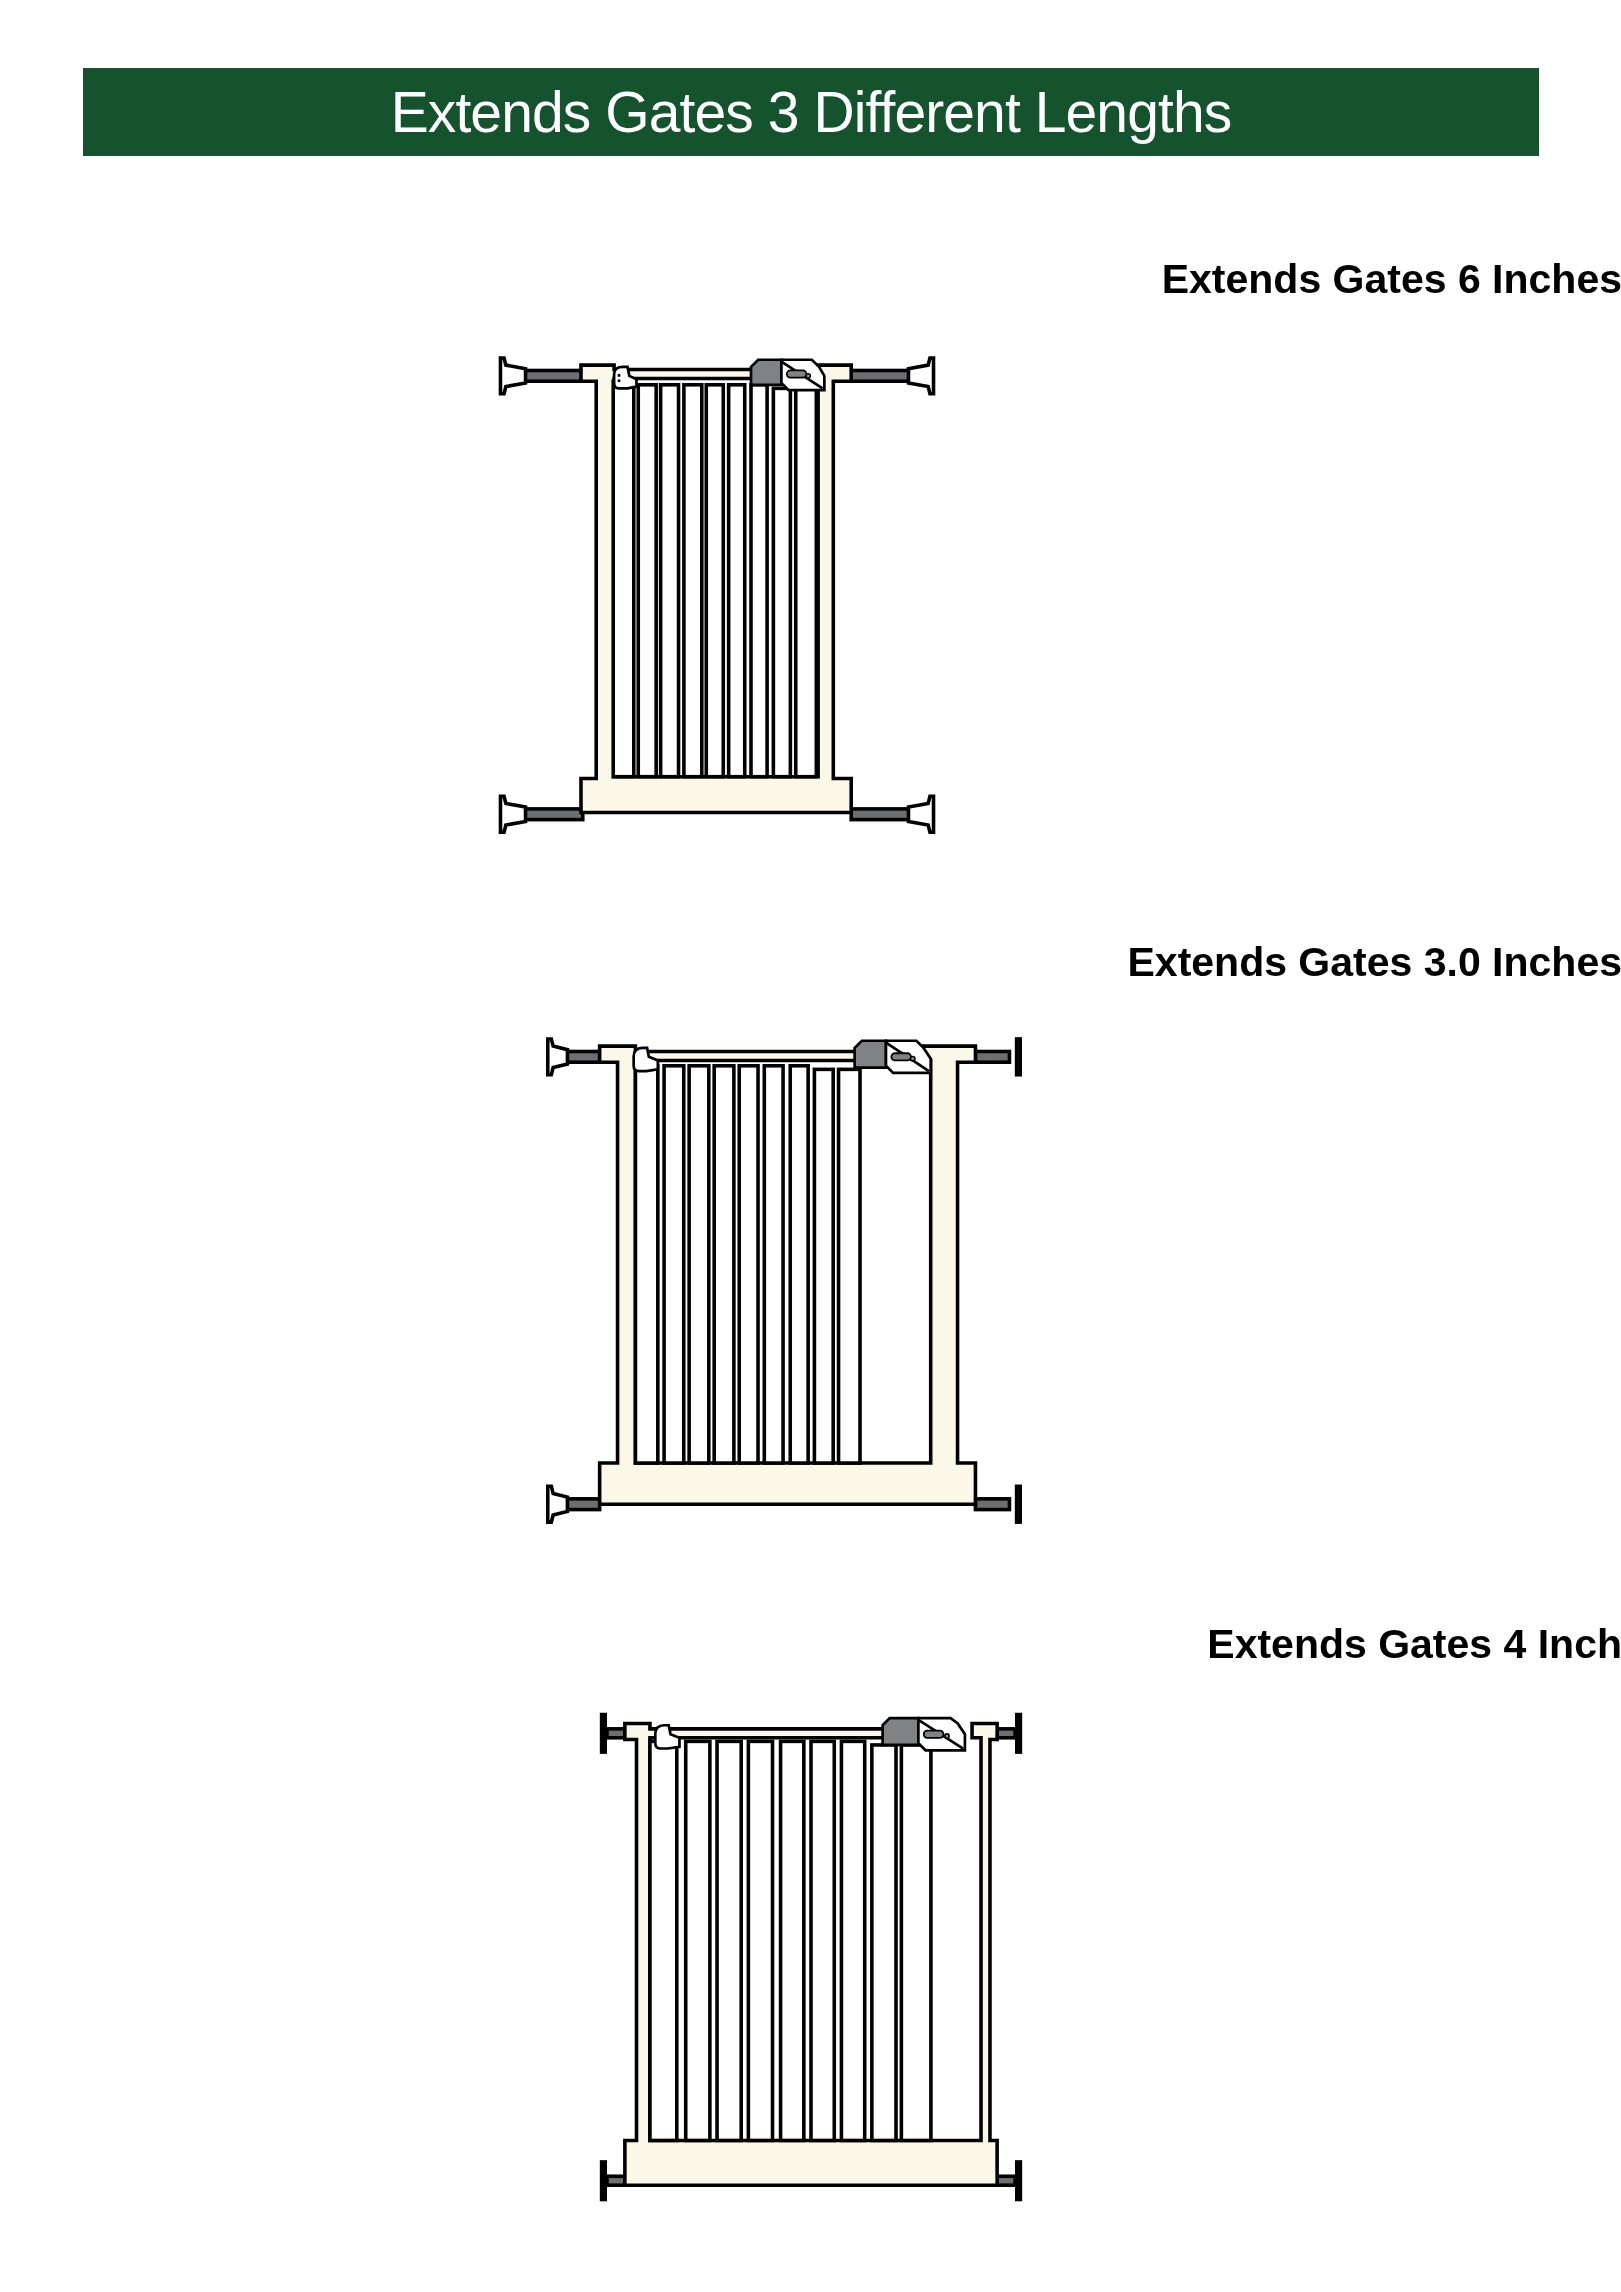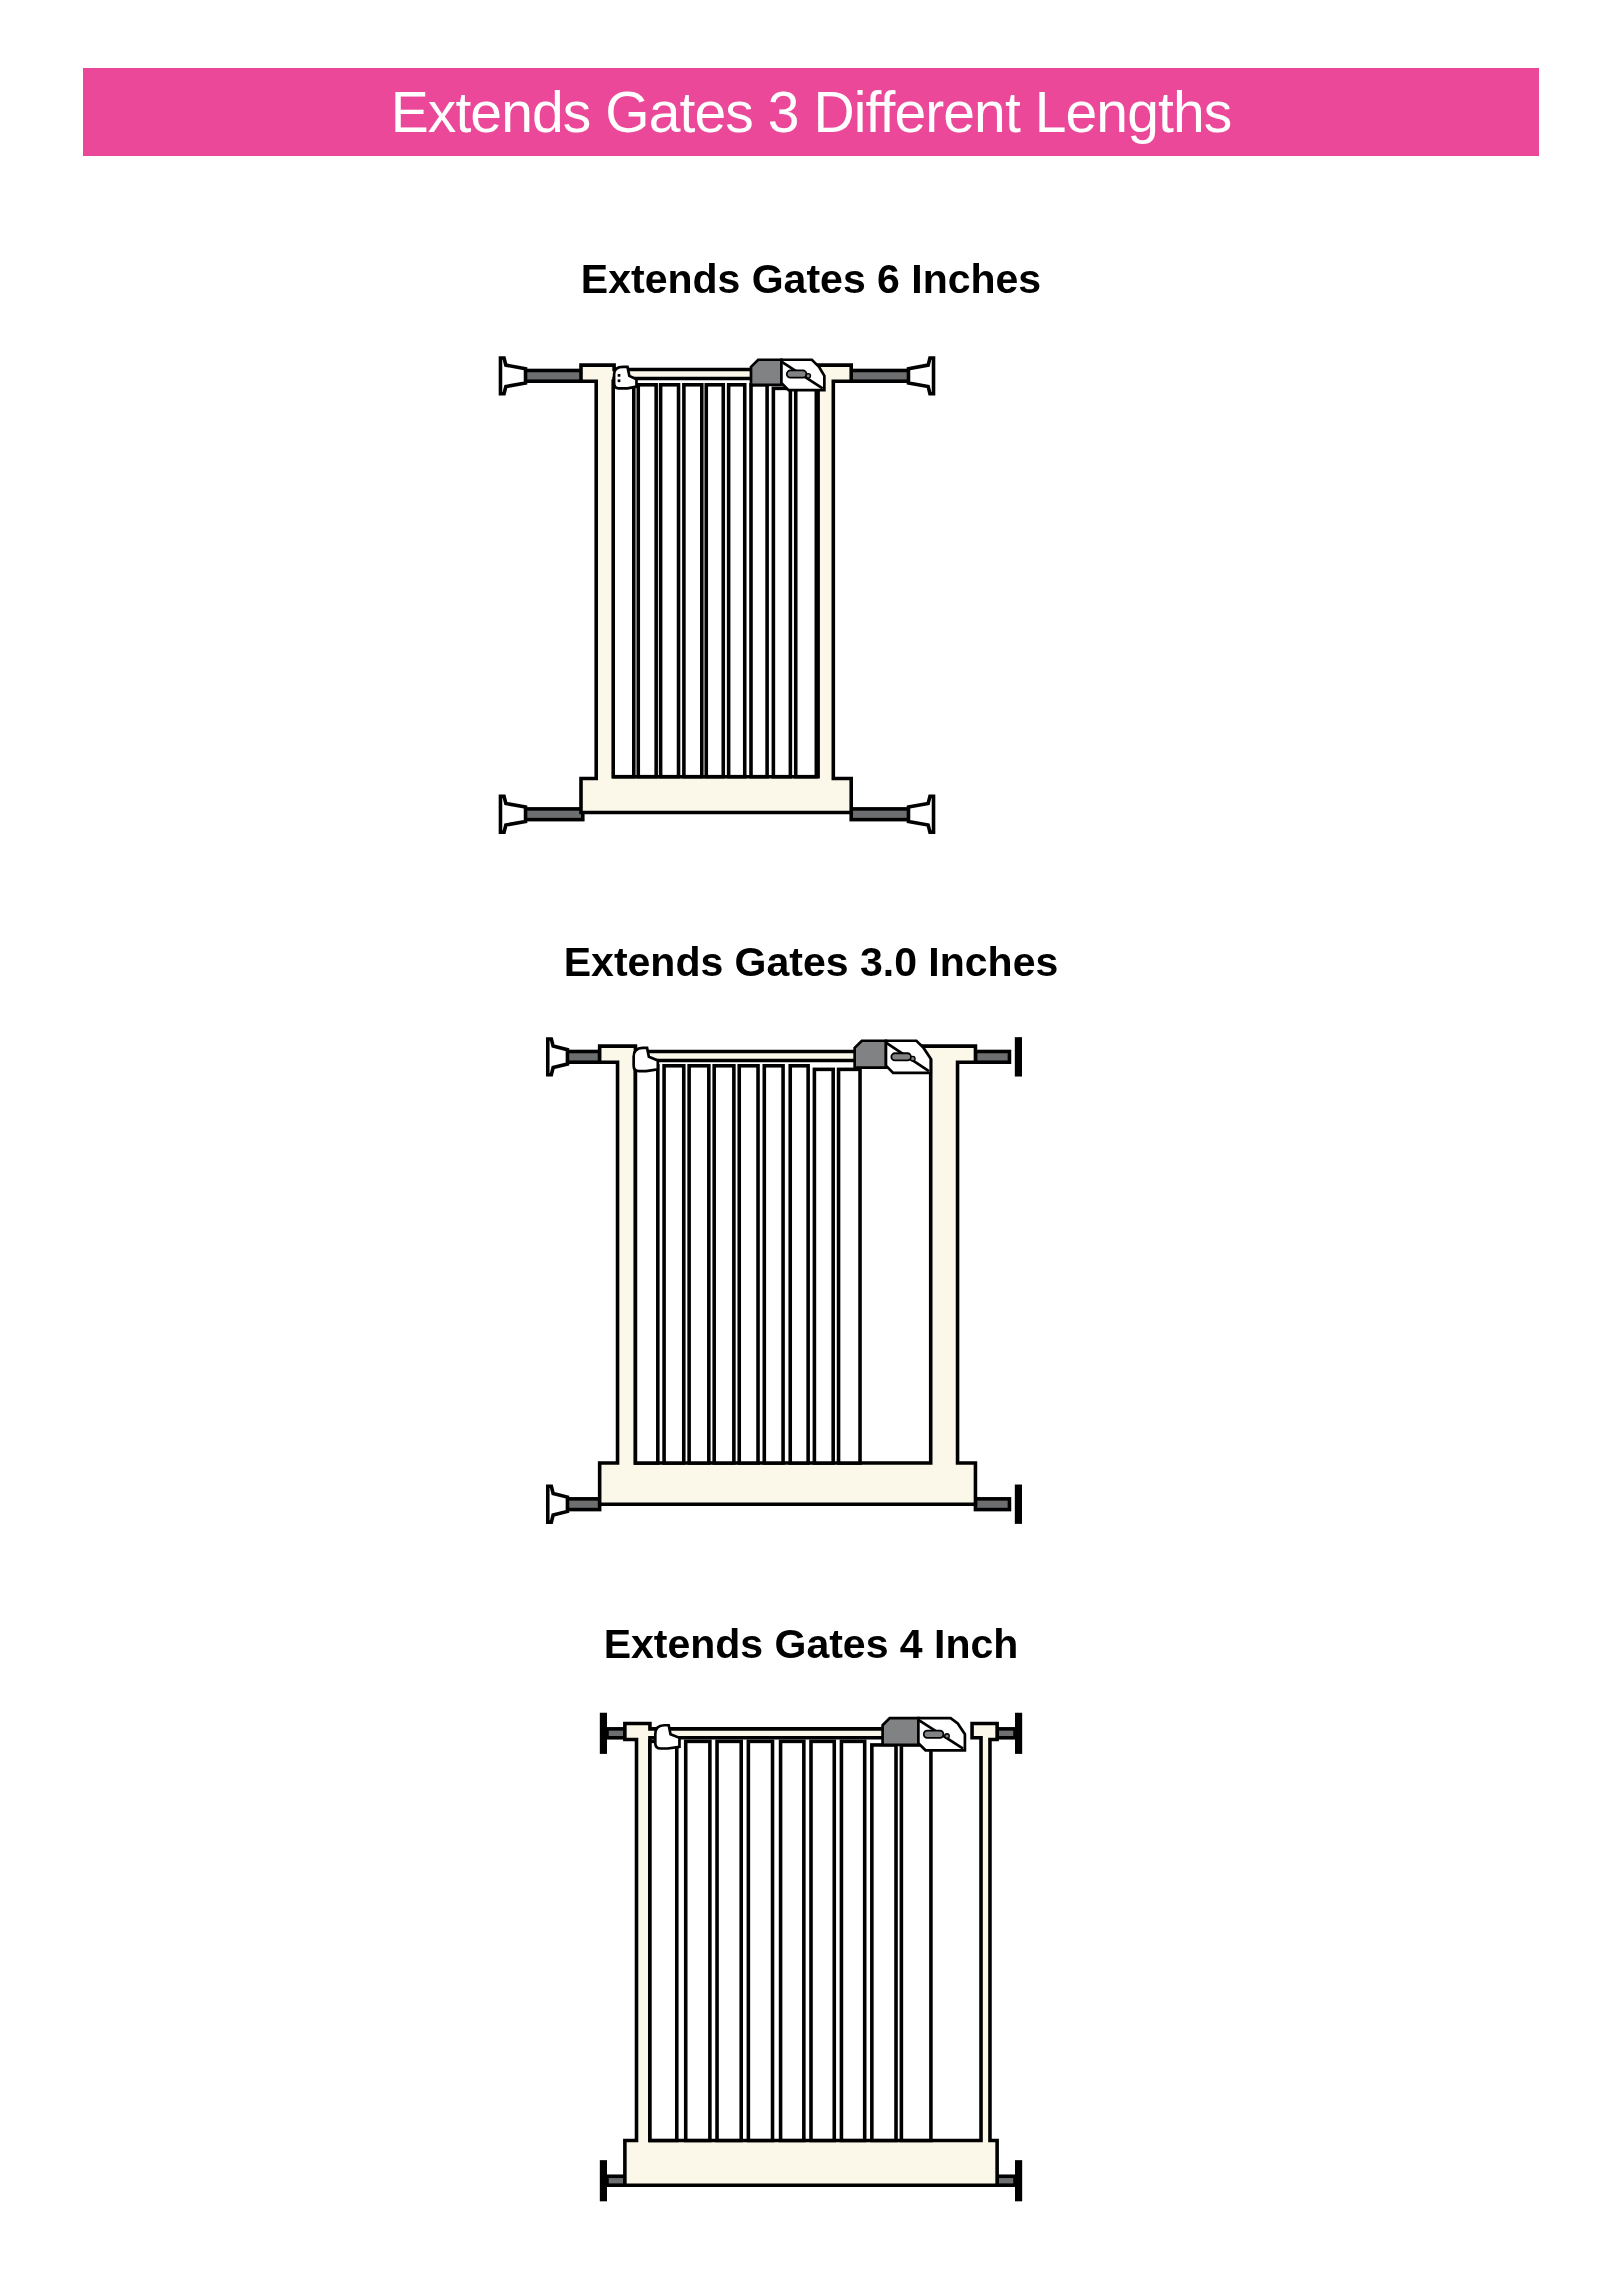--- a/index.html
+++ b/index.html
@@ -1,19 +1,19 @@
 <!DOCTYPE html>
 <html style="font-size:14.3px"><head>
 <meta charset="utf-8">
 <style>
   html, body { margin: 0; padding: 0; background: #ffffff; }
   body { width: 1622px; height: 2293px; position: relative; overflow: hidden; font-family: "Liberation Sans", "DejaVu Sans", sans-serif; }
-  .banner { position: absolute; left: 83px; top: 68px; width: 1456px; height: 88px; background: #ec4899; display: flex; align-items: center; justify-content: center; }
+  .banner { position: absolute; left: 83px; top: 68px; width: 1456px; height: 88px; background: #14532d; display: flex; align-items: center; justify-content: center; }
   .banner-title { color: #ffffff; font-family: "Liberation Sans", sans-serif; font-size: 57px; font-weight: normal; letter-spacing: -0.9px; }
-  .section-heading { position: absolute; left: 0; width: 1622px; text-align: center; color: #000000; font-family: "Liberation Sans", sans-serif; font-weight: bold; font-size: 41px; }
+  .section-heading { position: absolute; left: 0; width: 1622px; text-align: right; color: #000000; font-family: "Liberation Sans", sans-serif; font-weight: bold; font-size: 41px; }
   .gate { position: absolute; }
   svg { display: block; }
 </style>
 </head>
 <body>
 
 <div class="banner">
   <span class="banner-title">Extends Gates 3 Different Lengths</span>
 </div>
 

